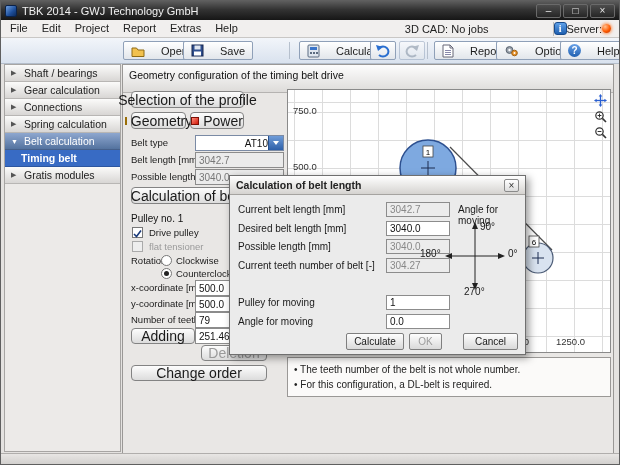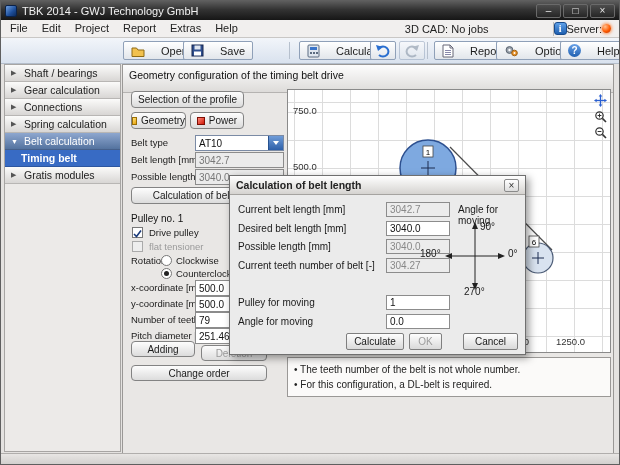--- a/index.html
+++ b/index.html
@@ -62,24 +62,24 @@
   .sec-header { position:absolute; left:0; top:0; right:0; height:28px; line-height:20px; padding-left:6px;
     font-size:10.5px; color:#111; background:linear-gradient(180deg,#fdfdfd,#dddbd9); border-bottom:1px solid #b5b3b1; }
 
   .frow { position:absolute; left:0; width:170px; height:16px; }
   .flabel { position:absolute; left:8px; top:2px; font-size:9.5px; color:#1a1a1a; white-space:nowrap; }
   .fbox { position:absolute; left:72px; top:0; width:89px; height:16px; border:1px solid #8c8c8c;
     font:10px "Liberation Sans",sans-serif; padding:0 3px; background:#fff; color:#111; }
   .fbox.dis { background:#ebebeb; color:#777; }
   .pbtn { position:absolute; display:flex; align-items:center; justify-content:center; gap:4px;
     border:1px solid #838383; border-radius:4px; background:linear-gradient(180deg,#fdfdfd,#dcdcdc);
-    font-size:10px; color:#1a1a1a; cursor:default; white-space:nowrap; }
+    font-size:14px; color:#1a1a1a; cursor:default; white-space:nowrap; }
   .pbtn.dis { color:#9a9a9a; }
   .combo { position:absolute; left:72px; top:0; width:89px; height:16px; border:1px solid #7b8ba5; background:#fff; display:flex; }
-  .combo-text { flex:1; font-size:10px; padding:2px 0 0 3px; color:#111; }
+  .combo-text { flex:1; font-size:10px; padding:2px 0 0 3px; color:#111;text-align:right; }
   .combo-btn { width:15px; background:linear-gradient(180deg,#6f9cd8,#2d5fa8); border-left:1px solid #26518f;
     display:flex; align-items:center; justify-content:center; }
   .tri { width:0; height:0; border-left:3px solid transparent; border-right:3px solid transparent; border-top:4px solid #fff; }
   .chk { position:absolute; left:9px; top:2px; width:11px; height:11px; background:#fff; border:1px solid #777; }
   .chk.dis { background:#eee; border-color:#aaa; }
   .chklabel { position:absolute; left:26px; top:2px; font-size:9.5px; }
   .radio { position:absolute; width:11px; height:11px; border-radius:50%; background:#fff; border:1px solid #777; top:2px; }
   .radio.sel::after { content:""; position:absolute; left:2px; top:2px; width:5px; height:5px; border-radius:50%; background:#222; }
   .grayed { color:#9a9a9a; }
   .subhead { position:absolute; left:8px; font-size:10px; color:#111; }
@@ -316,21 +316,21 @@
       <input class="fbox" value="500.0" style="">
     </div>
     <div class="frow" style="top:247px">
       <span class="flabel">Number of teeth [-]</span>
       <input class="fbox" value="79" style="">
     </div>
     <div class="frow" style="top:263px">
       <span class="flabel">Pitch diameter [mm]</span>
       <input class="fbox" value="251.46" style="">
     </div>
-    <button class="pbtn" style="left:8px;top:276px;width:64px;height:16px">Adding</button>
+    <button class="pbtn" style="left:8px;top:263px;width:64px;height:16px">Adding</button>
     <button class="pbtn dis" style="left:78px;top:280px;width:66px;height:16px">Deletion</button>
     <button class="pbtn" style="left:8px;top:300px;width:136px;height:16px">Change order</button>
 
     <div class="chart">
       <svg width="322" height="262">
         <line class="belt" x1="162" y1="57" x2="264" y2="160"></line>
         <line class="belt" x1="114" y1="101" x2="238" y2="178"></line>
         <circle class="pulley-big" cx="140" cy="78" r="28"></circle>
         <line class="cross" x1="133" y1="78" x2="147" y2="78"></line>
         <line class="cross" x1="140" y1="71" x2="140" y2="85"></line>

